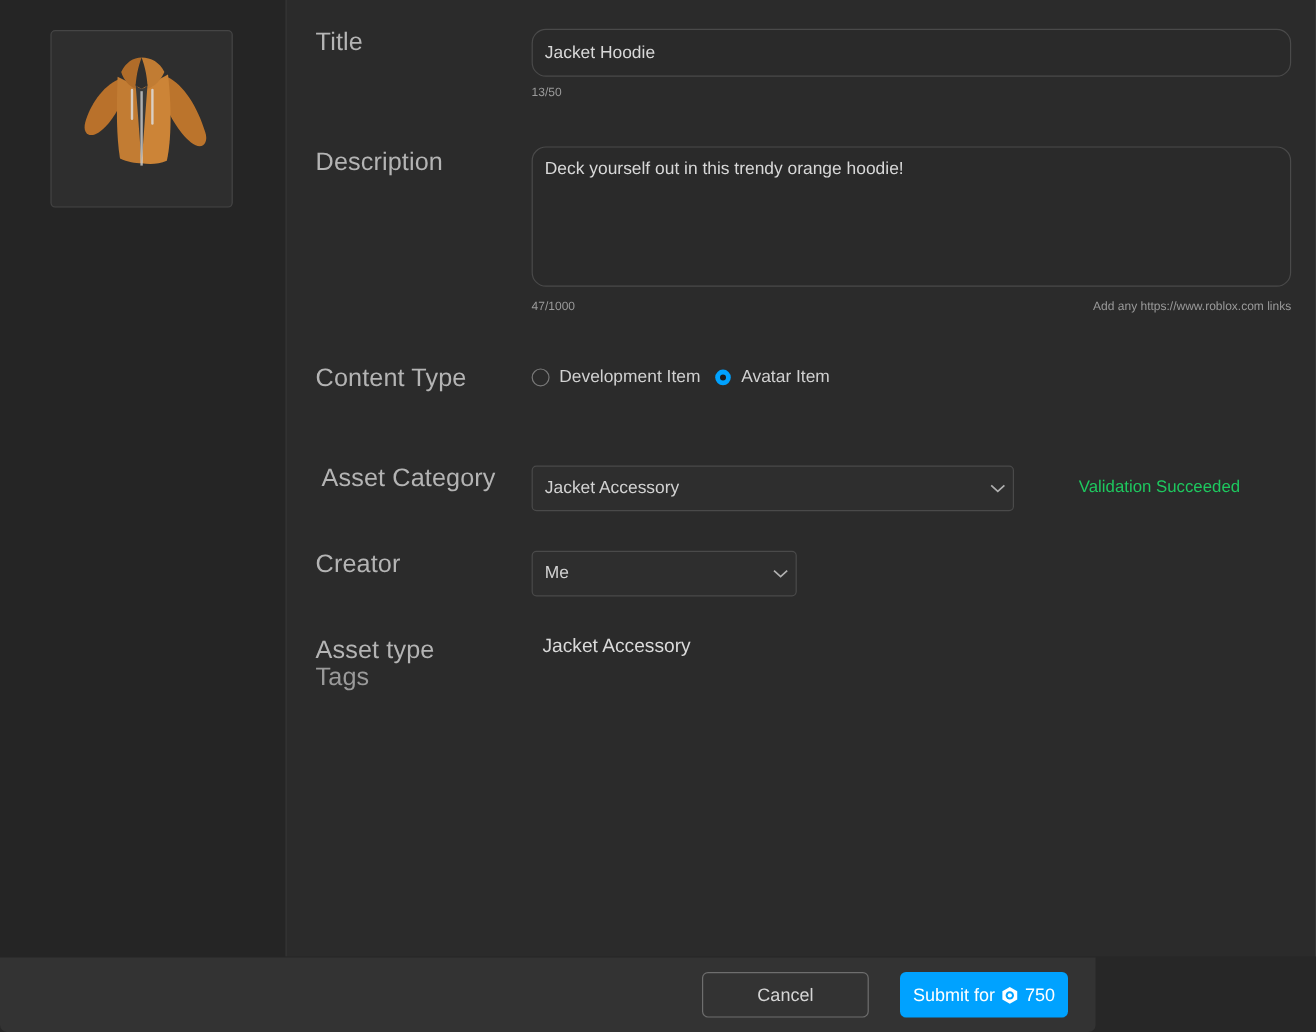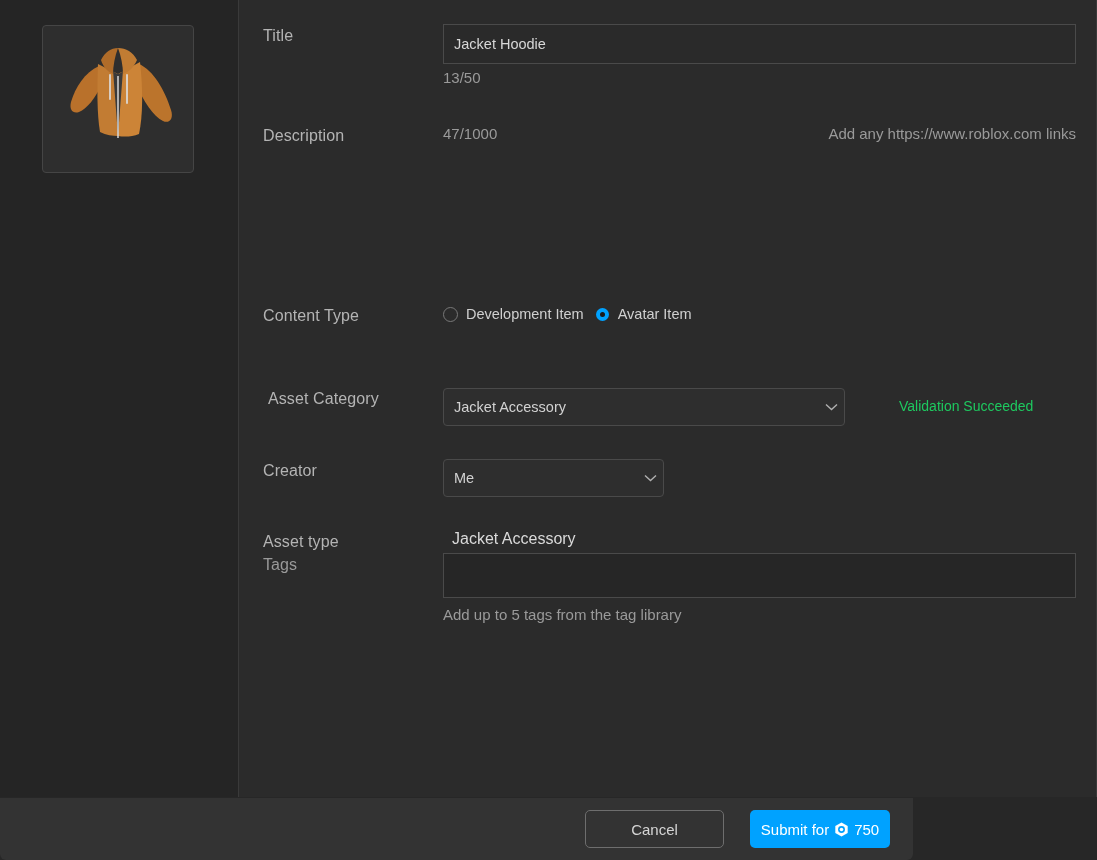--- a/index.html
+++ b/index.html
@@ -68,44 +68,44 @@
   }
 
   
   .row {
     position: absolute;
     display: flex;
   }
 
   .label {
     color: #b4b4b4;
-    font-size: 16px;
+    font-size: 21px;
     line-height: 20px;
     letter-spacing: .1px;
     white-space: nowrap;
   }
   .label.dim { color: #9a9a9a; }
 
   .field-col { position: absolute; }
 
   .text-input {
     background: #2a2a2a;
     border: 1px solid #4a4a4a;
-    border-radius: 0;
+    border-radius: 12px;
     color: #d8d8d8;
     font-family: "Liberation Sans", sans-serif;
     font-size: 14.5px;
     padding: 0 10px;
     outline: none;
     width: 100%;
   }
 
   .hint {
     color: #9a9a9a;
-    font-size: 15px;
+    font-size: 10px;
     line-height: 16px;
     white-space: nowrap;
   }
 
   .hint-row {
     display: flex;
     justify-content: space-between;
     width: 100%;
   }
 
@@ -277,20 +277,21 @@
       </div>
       <div class="field-col" style="left:204px; top:24px; width:633px;">
         <input class="text-input" style="height: 40px;" value="Jacket Hoodie">
         <div class="hint" style="margin-top:6px;">13/50</div>
       </div>
 
       <div class="row" style="left:24px; top:126px;">
         <span class="label">Description</span>
       </div>
       <div class="field-col" style="left:204px; top:122px; width:633px;">
+        <textarea class="text-input" style="height: 117px;">Deck yourself out in this trendy orange hoodie!</textarea>
         <div class="hint-row" style="margin-top:4px;">
           <span class="hint">47/1000</span>
           <span class="hint">Add any https://www.roblox.com links</span>
         </div>
       </div>
 
       <div class="row" style="left:24px; top:306px;">
         <span class="label">Content Type</span>
       </div>
       <div class="field-col" style="left:204px; top:306px;">
@@ -339,24 +340,20 @@
 
       <div class="row" style="left:24px; top:532px;">
         <span class="label">Asset type</span>
       </div>
       <div class="field-col" style="left:213px; top:530px;">
         <span class="asset-type-value">Jacket Accessory</span>
       </div>
 
       <div class="row" style="left:24px; top:555px;">
         <span class="label dim">Tags</span>
-      </div>
-      <div class="field-col" style="left:204px; top:553px; width:633px;">
-        <textarea class="text-input" style="height: 45px; background: rgb(38, 38, 38);"></textarea>
-        <div class="hint" style="margin-top:5px;">Add up to 5 tags from the tag library</div>
       </div>
 
     </div>
   </div>
 
   <div class="footer">
     <button class="btn btn-cancel">Cancel</button>
     <button class="btn btn-submit">
       <span>Submit for</span>
       <span class="robux">

